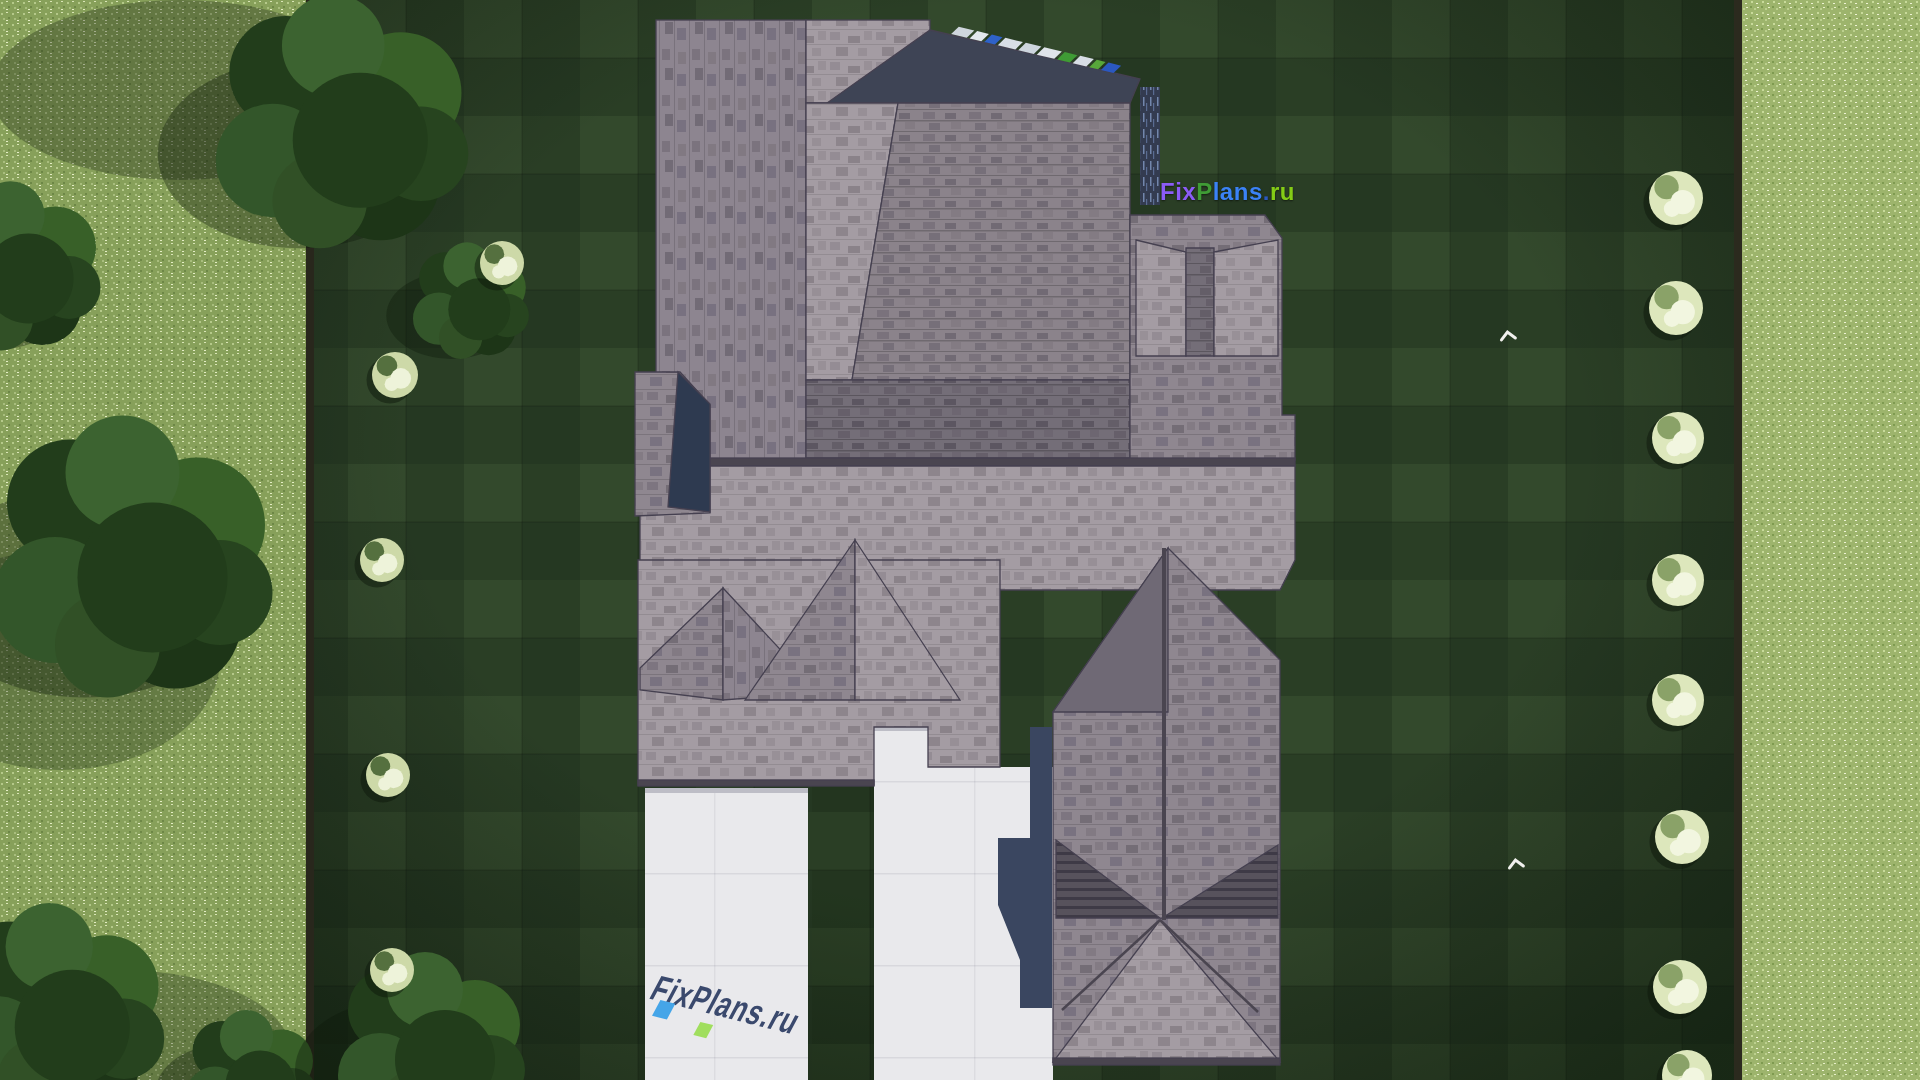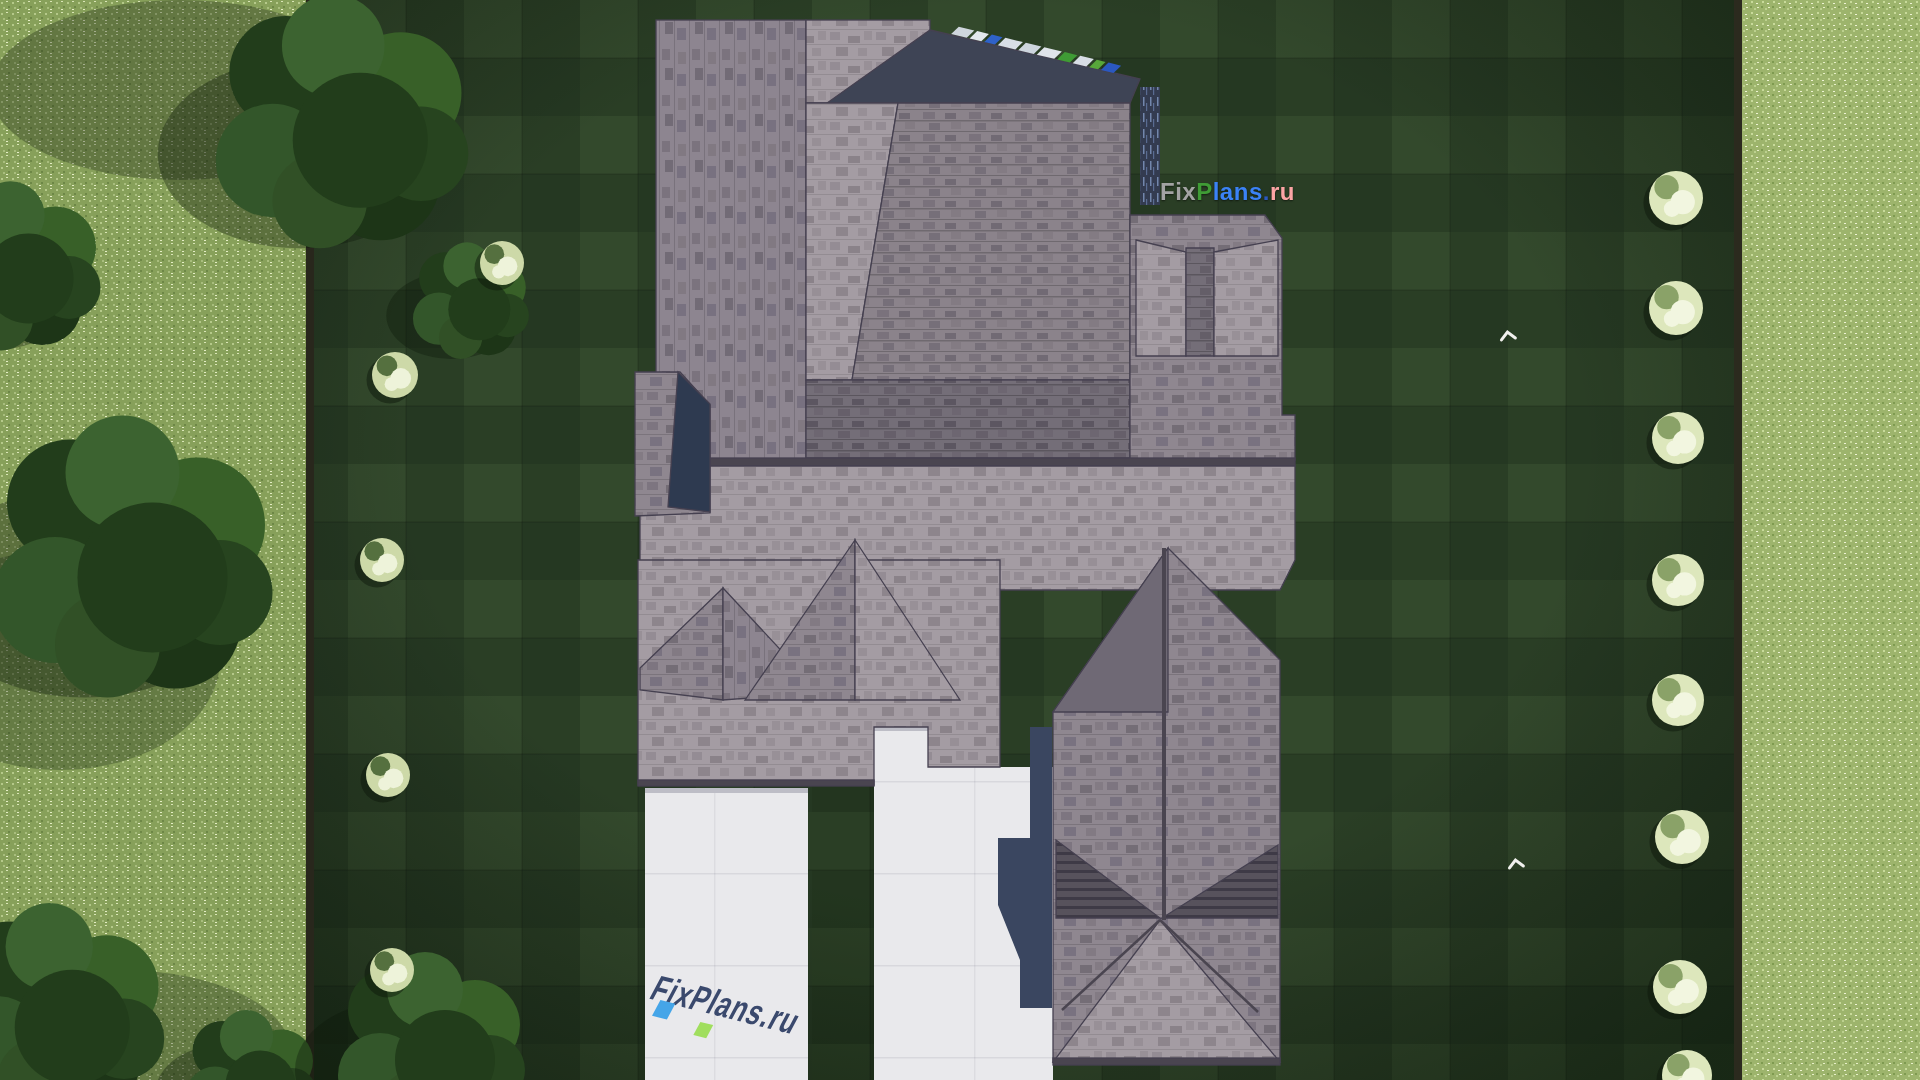--- a/index.html
+++ b/index.html
@@ -373,21 +373,21 @@
   <span style="width:18px;background:#d8dee6"></span>
   <span style="width:16px;background:#cdd5de"></span>
   <span style="width:18px;background:#dfe4ea"></span>
   <span style="width:13px;background:#3f9b35"></span>
   <span style="width:14px;background:#d8dee6"></span>
   <span style="width:9px;background:#58a83a"></span>
   <span style="width:13px;background:#2b58c0"></span>
 </div>
 
 <div class="wm-center">
-  <span style="color:#a3a3a3">Fix</span><span style="color:#3f9b35">P</span><span style="color:#3b82f6">lans</span><span style="color:#2b58c0">.</span><span style="color:#fca5a5">ru</span>
+  <span style="color:#8b5cf6">Fix</span><span style="color:#3f9b35">P</span><span style="color:#3b82f6">lans</span><span style="color:#2b58c0">.</span><span style="color:#84cc16">ru</span>
 </div>
 
 <div class="wm-bottom" style="color:#2c3c63">
   <span>FixPlans.ru</span>
   <span class="sq" style="left:12px;top:22px;width:15px;height:12px;background:#38a0e8"></span>
   <span class="sq" style="left:58px;top:30px;width:13px;height:10px;background:#9ade52"></span>
 </div>
 
 </div>
 

